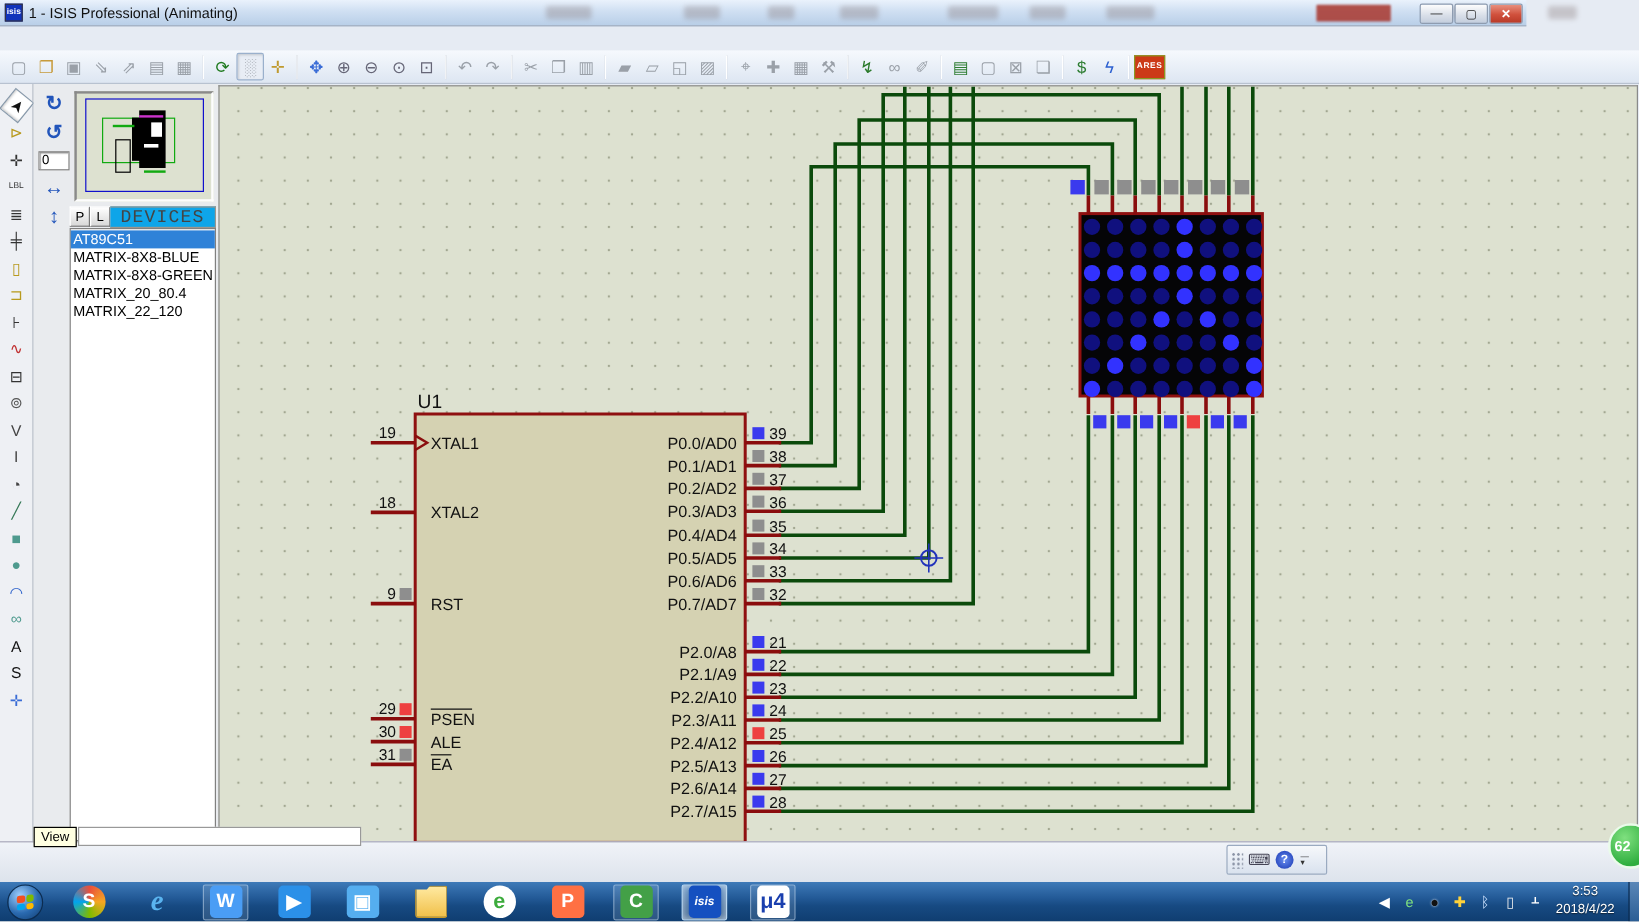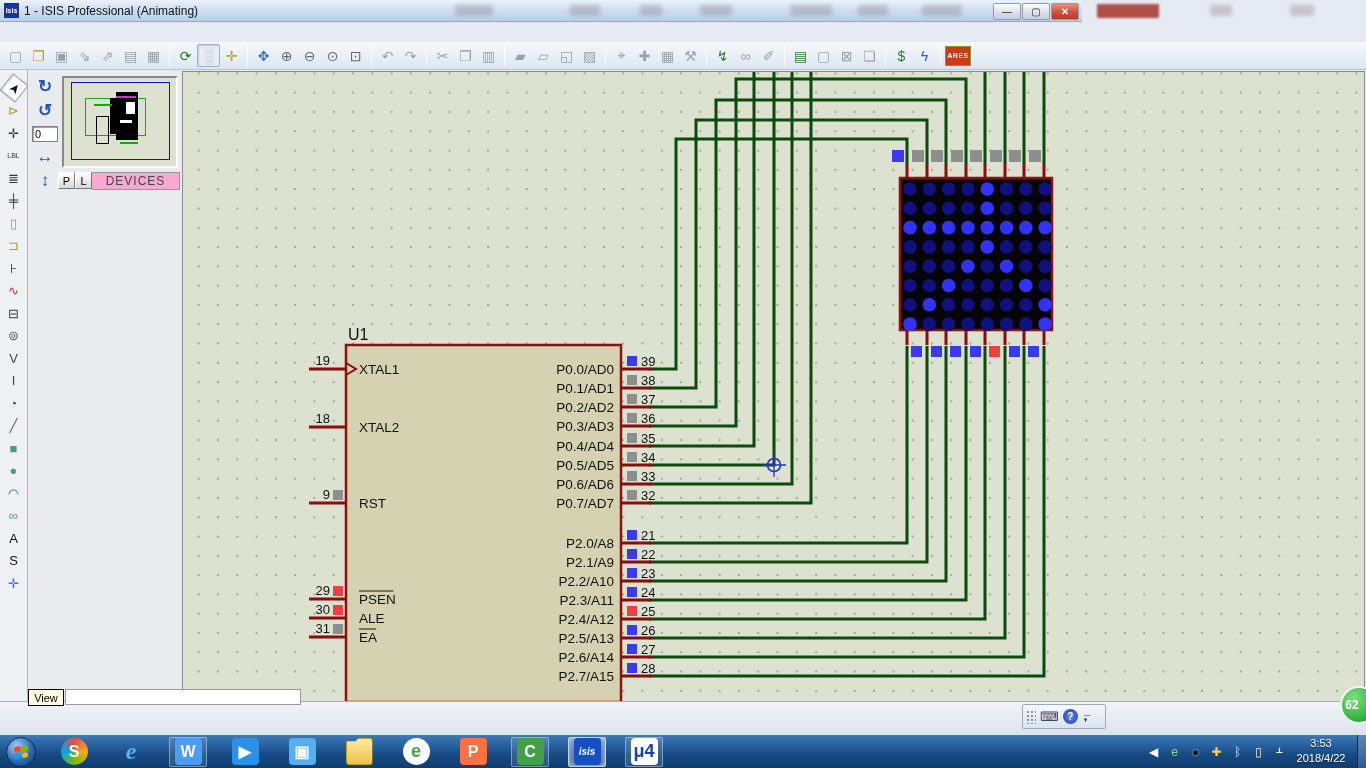--- a/index.html
+++ b/index.html
@@ -1,21 +1,21 @@
 <!DOCTYPE html>
 <html><head>
 <meta charset="utf-8">
 <style>
   * { margin:0; padding:0; box-sizing:border-box; }
   html,body { width:1366px; height:768px; overflow:hidden; }
   body { font-family:"Liberation Sans", sans-serif; font-size:12px; background:#c8d4e4; }
   #screen { position:relative; width:1366px; height:768px; background:#e6ebf3; overflow:hidden; }
 
   
-  #titlebar { position:absolute; left:0; top:0; width:1082px; height:22px;
+  #titlebar { position:absolute; left:0; top:0; width:1272px; height:22px;
     background:linear-gradient(#eaf2fc,#cfdff2 45%,#b9cfe8); border-bottom:1px solid #98a8bc;
     display:flex; align-items:center; padding-left:4px; }
   #title-icon { width:15px; height:15px; background:#1133bb; color:#fff; font-size:7px; font-weight:bold;
     display:flex; align-items:center; justify-content:center; border:1px solid #334; margin-right:5px; }
   #title-text { font-size:12px; color:#111; }
   .smudge { position:absolute; top:5px; height:11px; border-radius:2px; filter:blur(2px); opacity:.3; background:#7a6a6a; }
   #smudge-red { position:absolute; top:4px; height:14px; background:rgba(168,58,50,.88); filter:blur(1px); border-radius:1px; }
   #win-buttons { position:absolute; right:3px; top:3px; display:flex; gap:1px; }
   .win-btn { width:28px; height:17px; display:flex; align-items:center; justify-content:center;
     background:linear-gradient(#fdfdfd,#d8dee8 60%,#c4cedd); border:1px solid #8e9cb0; border-radius:2px;
@@ -57,22 +57,22 @@
   #mm-view { position:absolute; left:21px; top:20px; width:61px; height:38px; border:1px solid #11aa11; }
   .mm-black { position:absolute; background:#000; }
   .mm-green-line { position:absolute; height:2px; background:#11aa11; }
   #mm-magenta { position:absolute; background:#cc33cc; height:2px; }
   #mm-white { position:absolute; background:#fff; }
   #mm-chip { position:absolute; border:1px solid #000; background:transparent; }
 
   #selector-header { position:absolute; left:30px; top:102px; width:122px; height:18px; display:flex; }
   .pl-btn { width:17px; height:17px; background:linear-gradient(#fff,#d8d8d8); border:1px solid; border-color:#fff #777 #777 #fff;
     font-size:11px; display:flex; align-items:center; justify-content:center; color:#000; }
-  #devices-header { flex:1; background:#f9a8d4; border:1px solid #9a968e; border-left:none;
-    display:flex; align-items:center; justify-content:center; color:#444; font-size:12px; letter-spacing:1px; }
+  #devices-header { flex:1; background:#0ea5e9; border:1px solid #9a968e; border-left:none;
+    display:flex; align-items:center; justify-content:center; color:#444; font-size:15px; letter-spacing:1px;font-family:Liberation Mono, monospace; }
   #device-list { position:absolute; left:30px; top:120px; width:122px; height:511px; background:#fff;
     border:1px solid #808080; padding-top:1px; font-size:12px; }
   .dev-item { padding:0 2px; height:15px; line-height:15px; color:#000; white-space:nowrap; overflow:hidden; }
   .dev-item.selected { background:#2f82d8; color:#fff; }
 
   
   #canvas { position:absolute; left:182px; top:71px; width:1183px; height:630px; background:#dde1d0;
     border:1px solid #8a8a8a; border-bottom:none; overflow:hidden;
     background-image:radial-gradient(circle, #a2a791 1px, rgba(0,0,0,0) 1.3px);
     background-size:19.3px 19.3px; background-position:6px 11px; }
@@ -238,20 +238,27 @@
       <div id="mm-white" style="left:56px;top:42px;width:12px;height:3px;"></div>
       <div class="mm-green-line" style="left:30px;top:26px;width:18px;"></div>
       <div class="mm-green-line" style="left:56px;top:64px;width:18px;"></div>
       <div id="mm-chip" style="left:32px;top:38px;width:13px;height:28px;"></div>
     </div>
     <div id="selector-header">
       <div class="pl-btn">P</div>
       <div class="pl-btn">L</div>
       <div id="devices-header">DEVICES</div>
     </div>
+    <div id="device-list">
+        <div class="dev-item selected">AT89C51</div>
+        <div class="dev-item">MATRIX-8X8-BLUE</div>
+        <div class="dev-item">MATRIX-8X8-GREEN</div>
+        <div class="dev-item">MATRIX_20_80.4</div>
+        <div class="dev-item">MATRIX_22_120</div>
+      </div>
   </div>
 
   <div id="canvas">
     <svg id="schematic" width="1183" height="630" viewBox="0 0 1183 630">
         <rect x="163" y="273" width="275" height="357" fill="#d5d2b2" stroke="#8f1010" stroke-width="2.5"></rect>
         <text x="165" y="268" font-size="16" fill="#111" font-family="Liberation Sans, sans-serif">U1</text>
         <path d="M466 297 H493 V67 H724 V91" fill="none" stroke="#0b4a0b" stroke-width="3"></path>
         <path d="M466 316 H513 V48 H744 V91" fill="none" stroke="#0b4a0b" stroke-width="3"></path>
         <path d="M466 335 H533 V28 H763 V91" fill="none" stroke="#0b4a0b" stroke-width="3"></path>
         <path d="M466 354 H553 V7 H783 V91" fill="none" stroke="#0b4a0b" stroke-width="3"></path>

